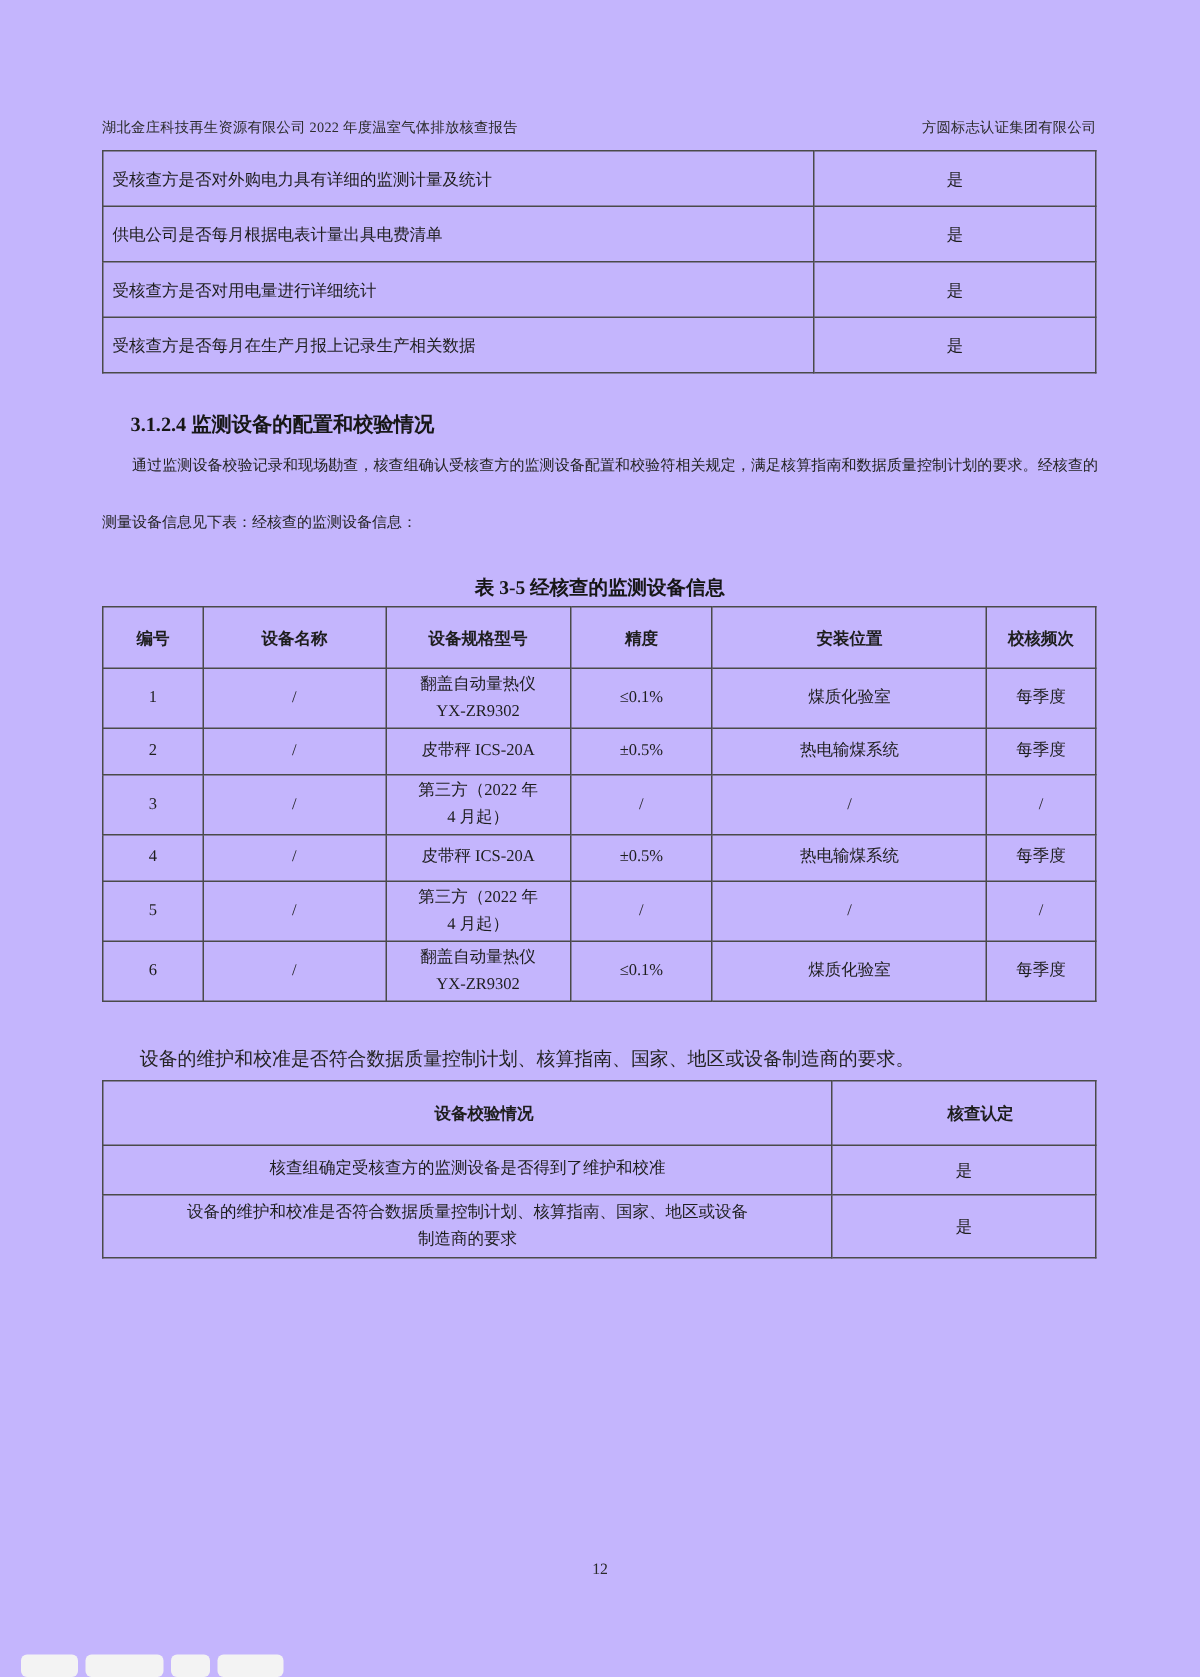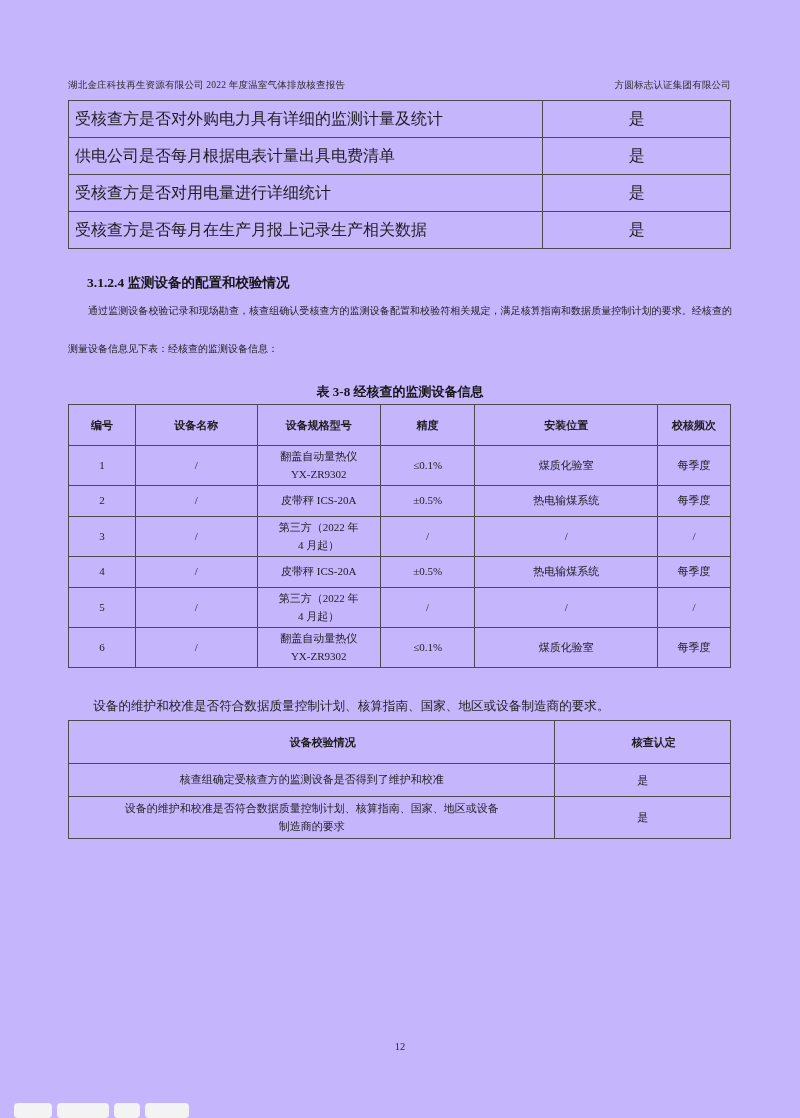--- a/index.html
+++ b/index.html
@@ -16,21 +16,21 @@
   
   .header {
     position:absolute; top:79px; left:68px; width:663px;
     display:flex; justify-content:space-between; align-items:baseline;
     font-size:9.5px; color:#2b2b2b; letter-spacing:.2px;
   }
   
   table.tbl { border-collapse:collapse; table-layout:fixed; position:absolute; left:68px; width:663px; }
   table.tbl td, table.tbl th { border:1px solid #4a4a4a; vertical-align:middle; }
   
-  table.checklist { top:100px; font-size:16px; }
+  table.checklist { top:100px; font-size:11px; }
   table.checklist tr { height:37px; }
   table.checklist td.q { width:69.7%; padding:3px 6px; text-align:left; }
   table.checklist td.a { text-align:center; }
   
   .sec-heading {
     position:absolute; top:274px; left:87px;
     font-size:13.5px; font-weight:bold; color:#171717;
   }
   .body-par {
     position:absolute; top:292px; left:68px; width:664px;
@@ -107,21 +107,21 @@
         <td class="q">受核查方是否每月在生产月报上记录生产相关数据</td>
         <td class="a">是</td>
       </tr>
     </tbody>
   </table>
 
   <div class="sec-heading">3.1.2.4 监测设备的配置和校验情况</div>
 
   <div class="body-par">通过监测设备校验记录和现场勘查，核查组确认受核查方的监测设备配置和校验符相关规定，满足核算指南和数据质量控制计划的要求。经核查的测量设备信息见下表：经核查的监测设备信息：</div>
 
-  <div class="tbl-title">表 3-8 经核查的监测设备信息</div>
+  <div class="tbl-title">表 3-5 经核查的监测设备信息</div>
 
   <table class="tbl device">
     <colgroup>
       <col class="c1">
         <col class="c2">
         <col class="c3">
         <col class="c4">
         <col class="c5">
         <col class="c6">
     </colgroup>

